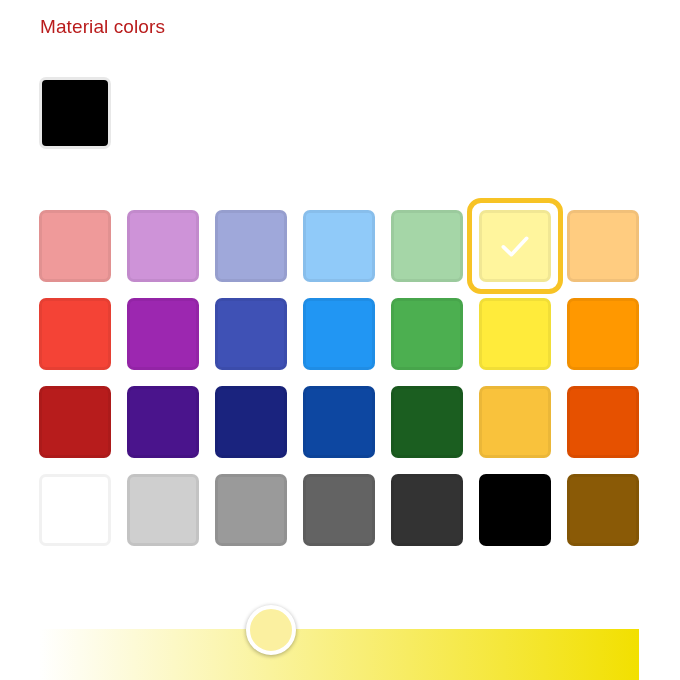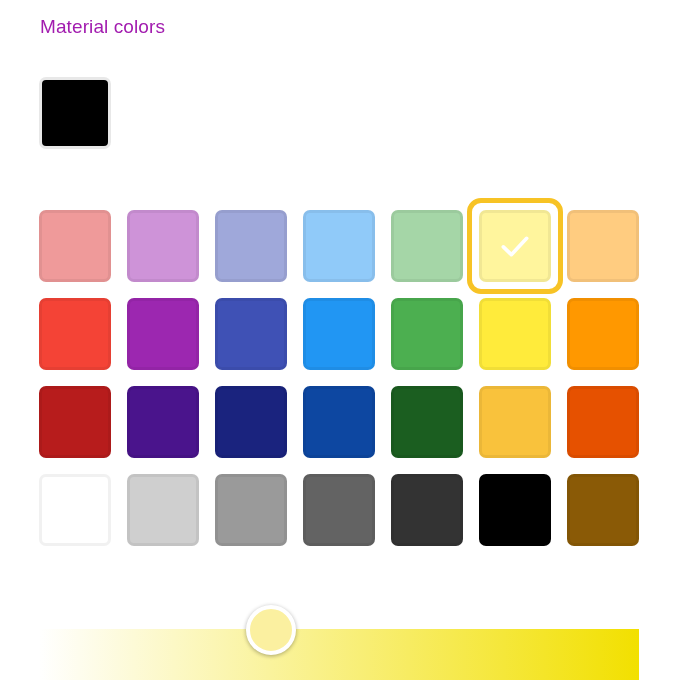--- a/index.html
+++ b/index.html
@@ -16,21 +16,21 @@
     -webkit-font-smoothing: antialiased;
   }
 
   
   #page-title {
     position: absolute;
     left: 40px;
     top: 14px;
     font-size: 19px;
     line-height: 26px;
-    color: #a21caf;
+    color: #b91c1c;
     letter-spacing: 0.1px;
     white-space: nowrap;
   }
 
   
   #preview-swatch {
     position: absolute;
     left: 39px;
     top: 77px;
     width: 72px;

